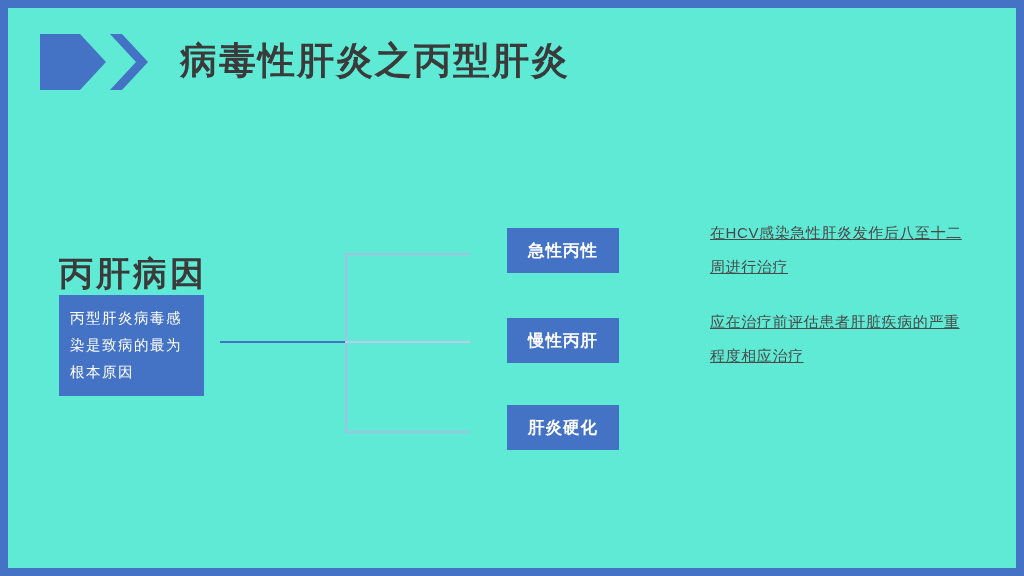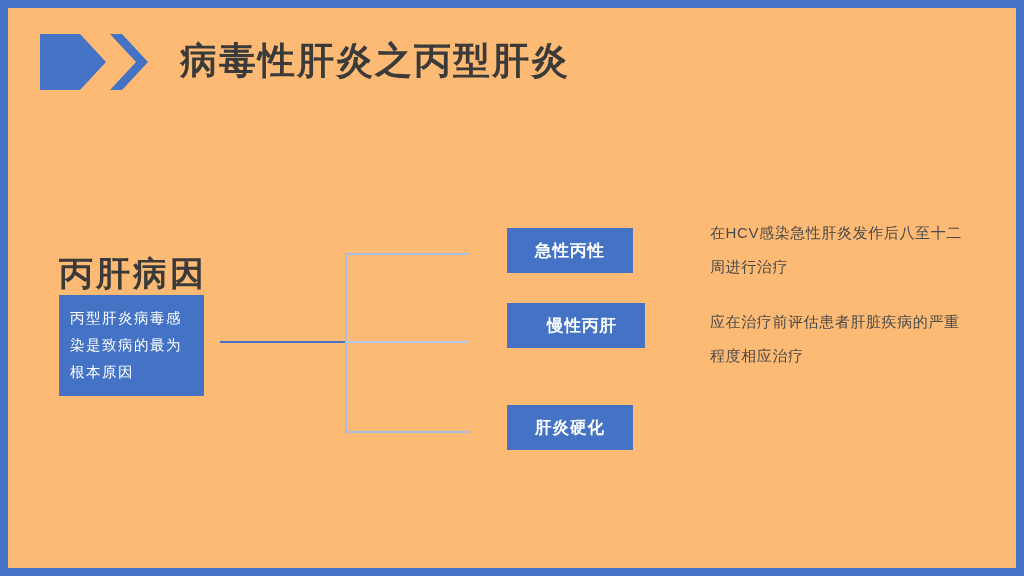--- a/index.html
+++ b/index.html
@@ -6,21 +6,21 @@
   body{
     width:1024px;height:576px;
     background:#4472C4;
     font-family:"Liberation Sans","DejaVu Sans",sans-serif;
     overflow:hidden;
   }
   .slide{
     position:absolute;
     left:8px;top:8px;
     width:1008px;height:560px;
-    background:#fdba74;
+    background:#5eead4;
   }
 
   
   .header{
     position:absolute;left:0;top:0;width:100%;height:110px;
   }
   .logo{
     position:absolute;left:32px;top:26px;
     width:110px;height:56px;
   }
@@ -68,40 +68,41 @@
   .conn-branch{
     height:1.6px;
   }
   .conn-branch.top   {left:337px;top:245px;width:125px;}
   .conn-branch.mid   {left:337px;top:333px;width:125px;background:#BACCEA;}
   .conn-branch.bottom{left:337px;top:423px;width:125px;}
 
   
   .cat-box{
     position:absolute;left:499px;
-    width:126px;height:45px;
+    width:112px;height:45px;
     background:#4472C4;
     color:#FFFFFF;
     font-size:16.5px;font-weight:bold;
     letter-spacing:1px;
     display:flex;align-items:center;justify-content:center;
   }
   .cat-box.b0{top:220px;}
-  .cat-box.b1{top:295px;padding-left:12px;}
+  .cat-box.b1{top:310px;}
   .cat-box.b2{top:397px;}
 
   
   .desc{
     position:absolute;left:702px;
     width:258px;
     color:#4A4A4A;
     font-size:15px;
     line-height:34px;
     letter-spacing:0.6px;
     word-break:break-all;
+    text-decoration:underline;
   }
   .desc.d0{top:208px;}
   .desc.d1{top:297px;}
   .desc.d2{top:387px;}
 </style>
 </head>
 <body>
 
 <div class="slide">
 

